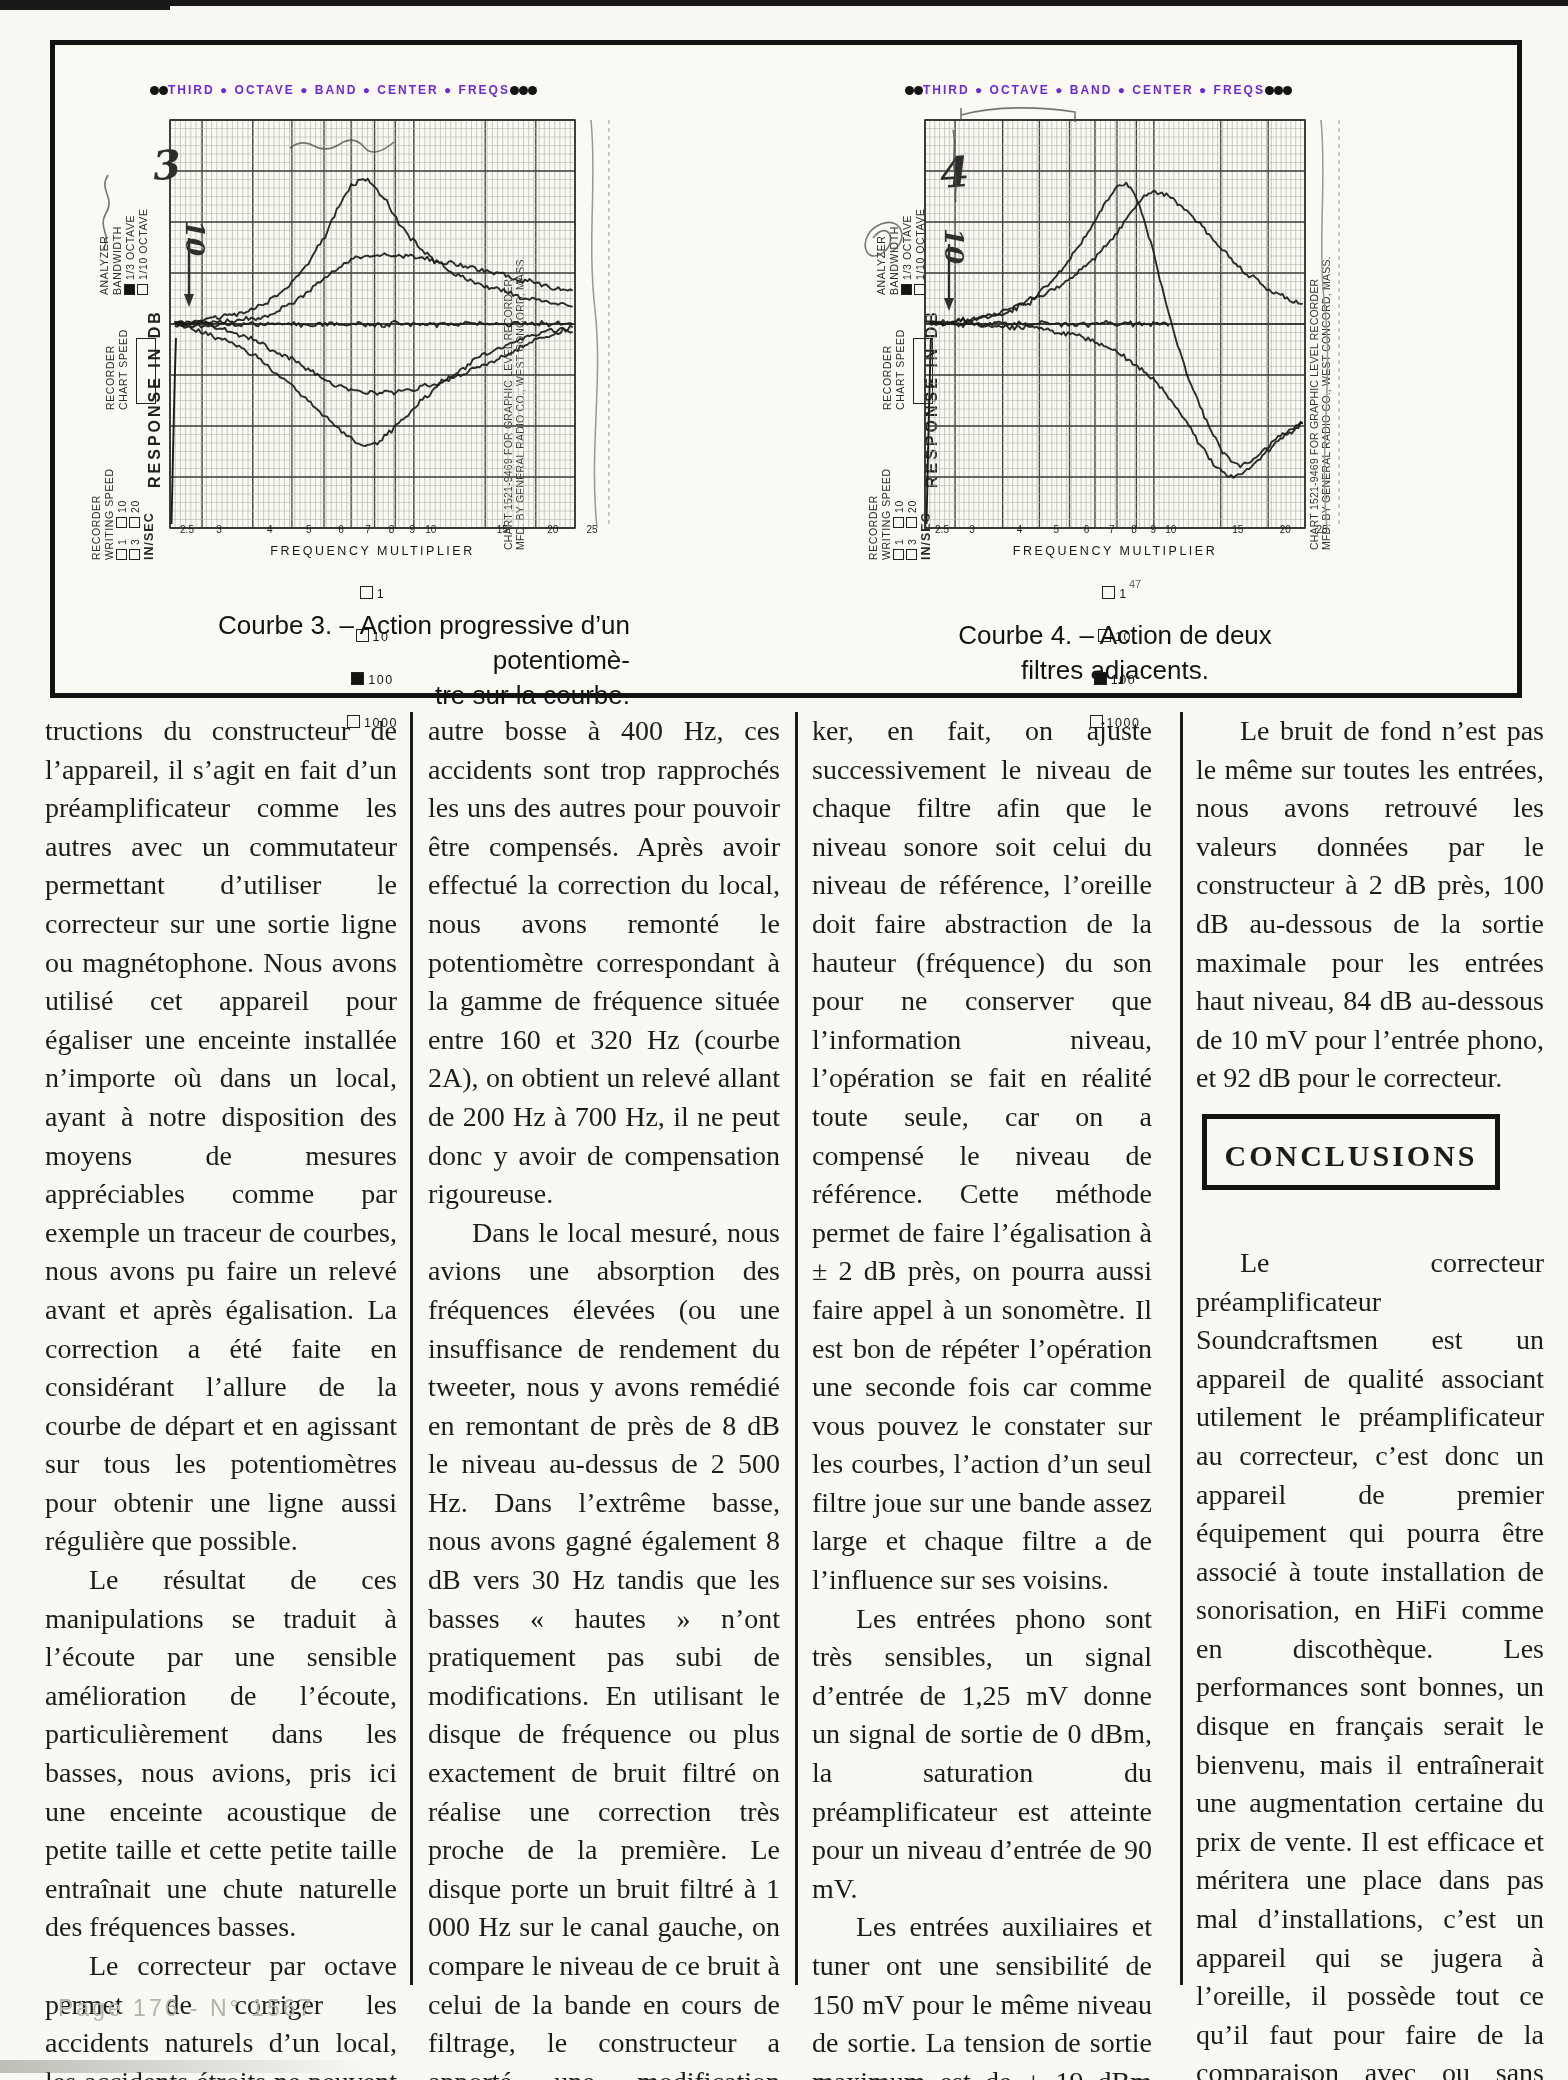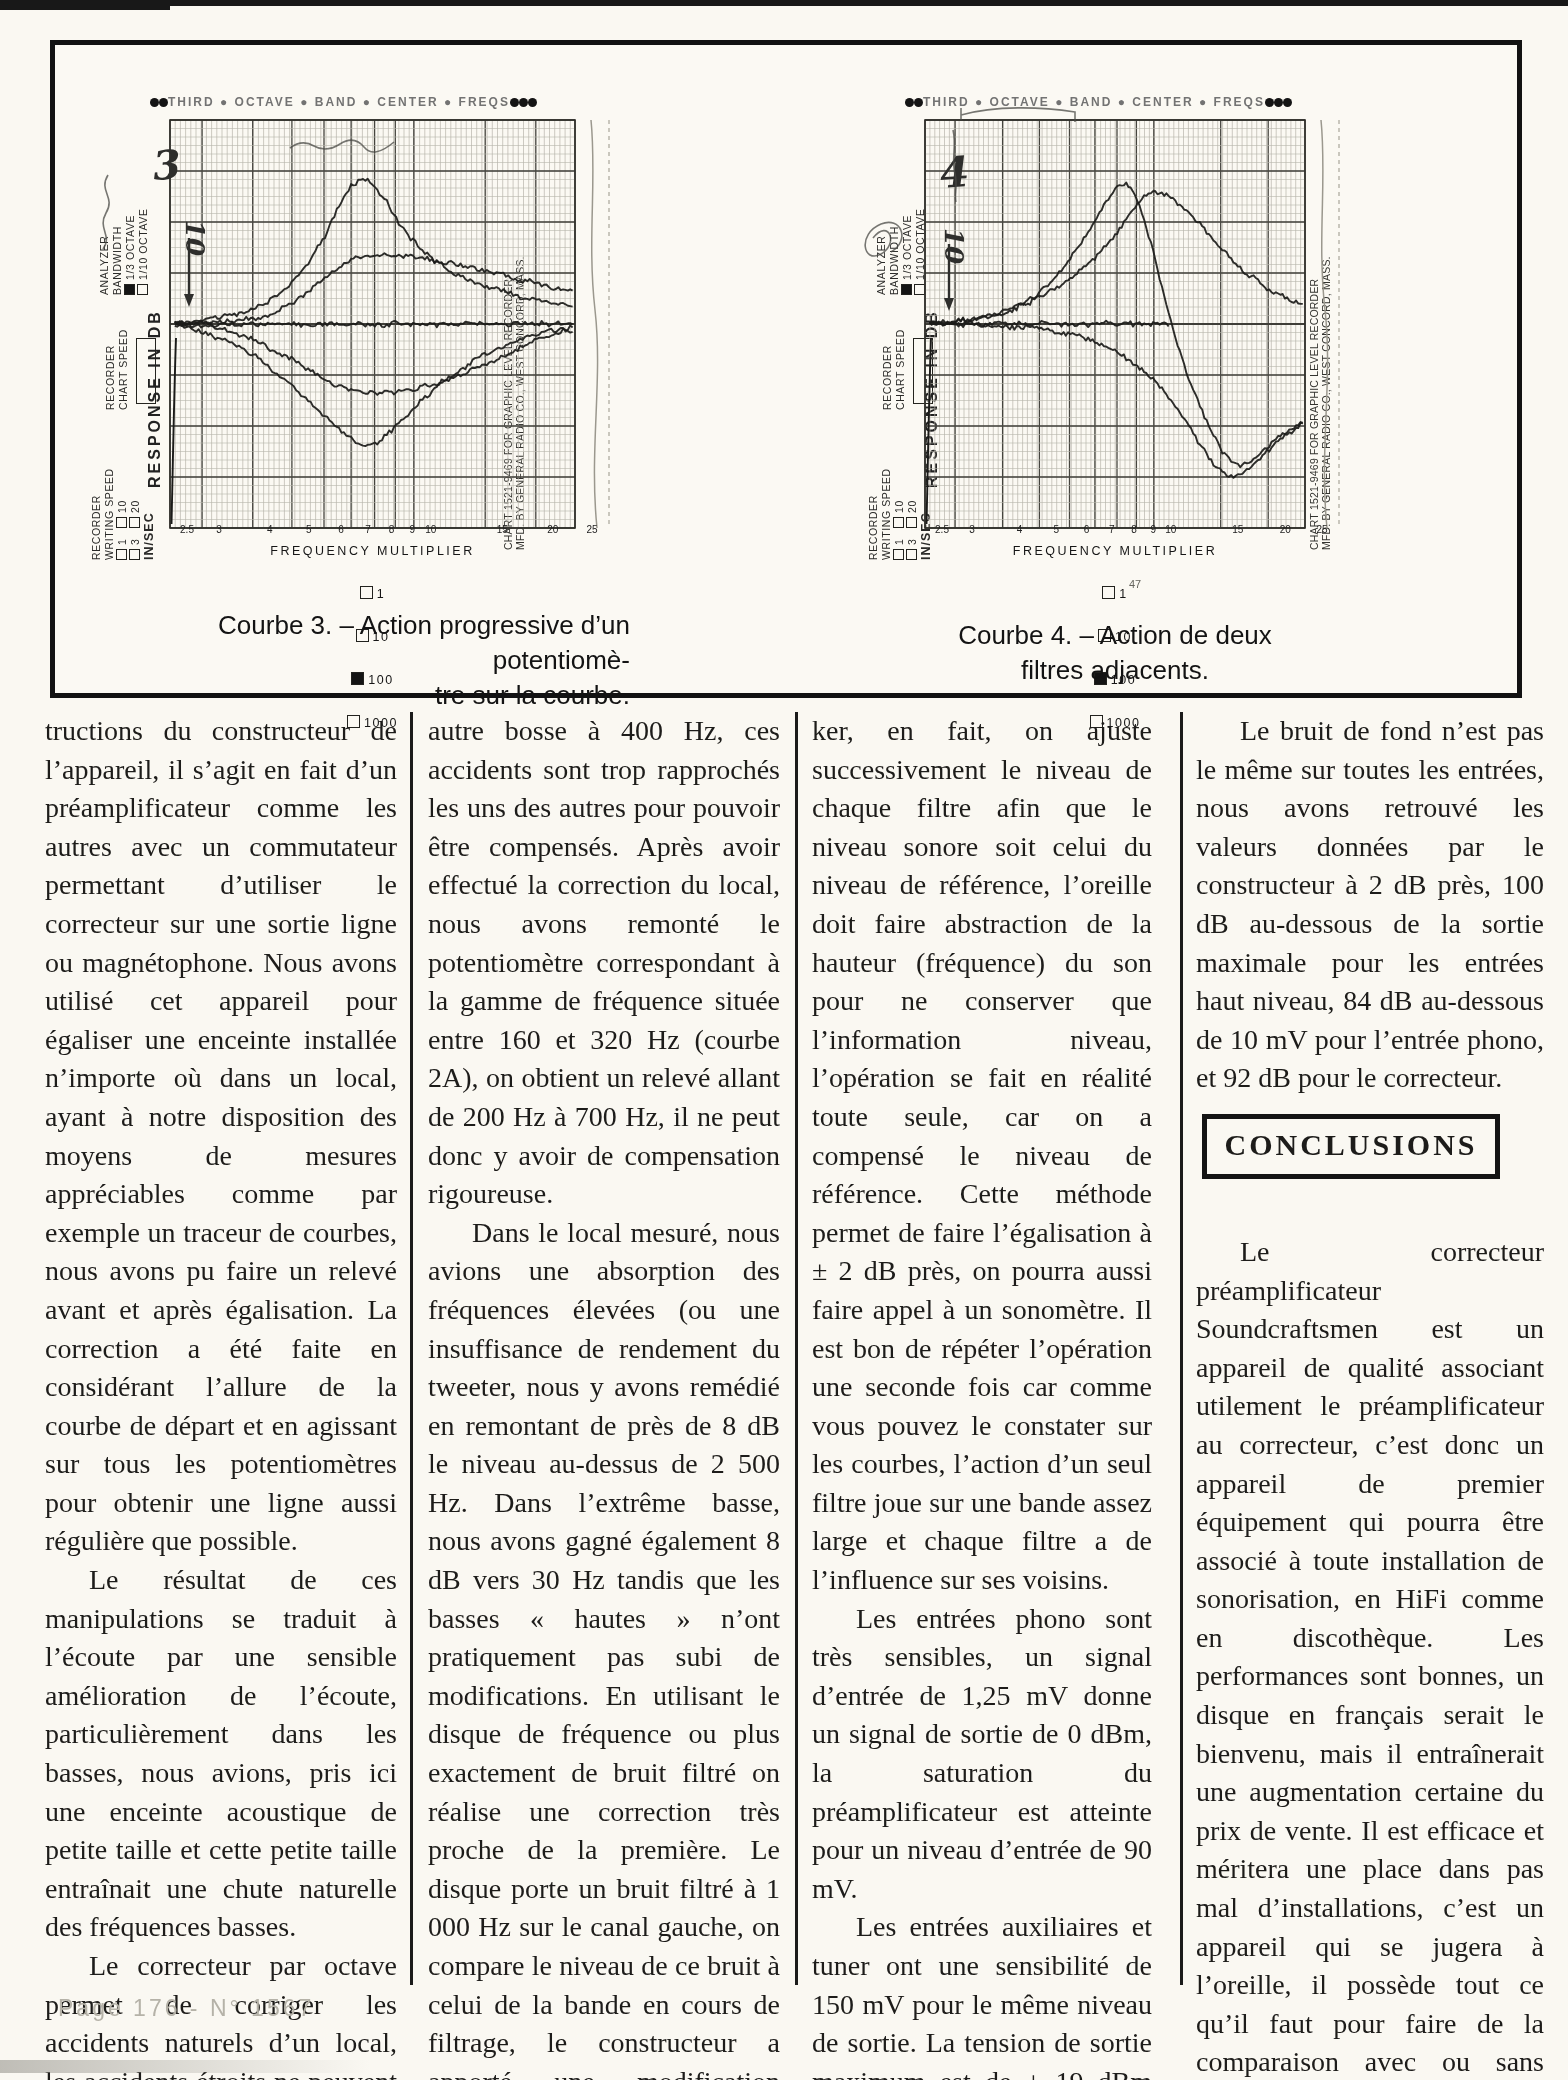--- a/index.html
+++ b/index.html
@@ -10,23 +10,23 @@
   .bottom-smudge{position:absolute;left:0;top:2060px;width:370px;height:13px;
         background:linear-gradient(90deg,#8f8d86,rgba(143,141,134,0));opacity:.55;}
 
   
   .panel{position:absolute;left:50px;top:40px;width:1462px;height:648px;
          border:5px solid #121212;background:#fbf9f3;}
   .chart-group{position:absolute;top:35px;height:612px;width:530px;--lshift:0px;}
   .chart-group.g0{left:33px;}
   .chart-group.g1{left:788px;--lshift:22px;}
 
-  .chart-header{position:absolute;top:14px;left:62px;height:16px;display:flex;align-items:center;
+  .chart-header{position:absolute;top:2px;left:62px;height:16px;display:flex;align-items:center;
         justify-content:space-between;font:bold 12px "Liberation Sans",sans-serif;
-        letter-spacing:2px;color:#737373;white-space:nowrap;}
+        letter-spacing:2px;color:#6d28d9;white-space:nowrap;}
   .hdot{width:9px;height:9px;border-radius:50%;background:#141414;flex:0 0 auto;}
 
   .rot{position:absolute;transform-origin:0 0;transform:rotate(-90deg);
        font:10.5px/13px "Liberation Sans",sans-serif;letter-spacing:.6px;color:#2a2a28;
        white-space:nowrap;}
   .lbl-analyzer{left:calc(10px + var(--lshift));top:215px;}
   .lbl-chartspeed{left:calc(16px + var(--lshift));top:330px;}
   .chartspeed-box{position:absolute;left:calc(48px + var(--lshift));top:258px;width:18px;height:64px;
        border:1.5px solid #24241f;background:transparent;}
   .lbl-response{left:calc(58px + var(--lshift));top:408px;
@@ -66,21 +66,21 @@
   #col0{left:45px;}
   #col1{left:428px;}
   #col2{left:812px;width:340px;}
   #col3{left:1196px;width:348px;}
   .col p{margin:0;text-indent:44px;}
   .col p.cont{text-indent:0;}
   .vrule{position:absolute;top:712px;height:1273px;width:2.5px;background:#1b1b1b;}
   #rule0{left:410px;} #rule1{left:795px;} #rule2{left:1180px;}
 
   .concl-box{border:5px solid #141414;margin:16px 44px 0 6px;width:288px;text-align:center;
-       padding:9px 0 12px;font:bold 30px "Liberation Serif",serif;letter-spacing:3px;text-indent:0;}
+       padding:20px 0 12px;font:bold 30px "Liberation Serif",serif;letter-spacing:3px;text-indent:0;}
   .concl-body{margin-top:54px !important;}
 
   .footer{position:absolute;left:58px;top:1995px;font:23px "Liberation Sans",sans-serif;
        color:#b5b2a8;letter-spacing:3px;}
 </style>
 </head>
 <body>
 
 <div class="page">
   <div class="top-strip"></div>

